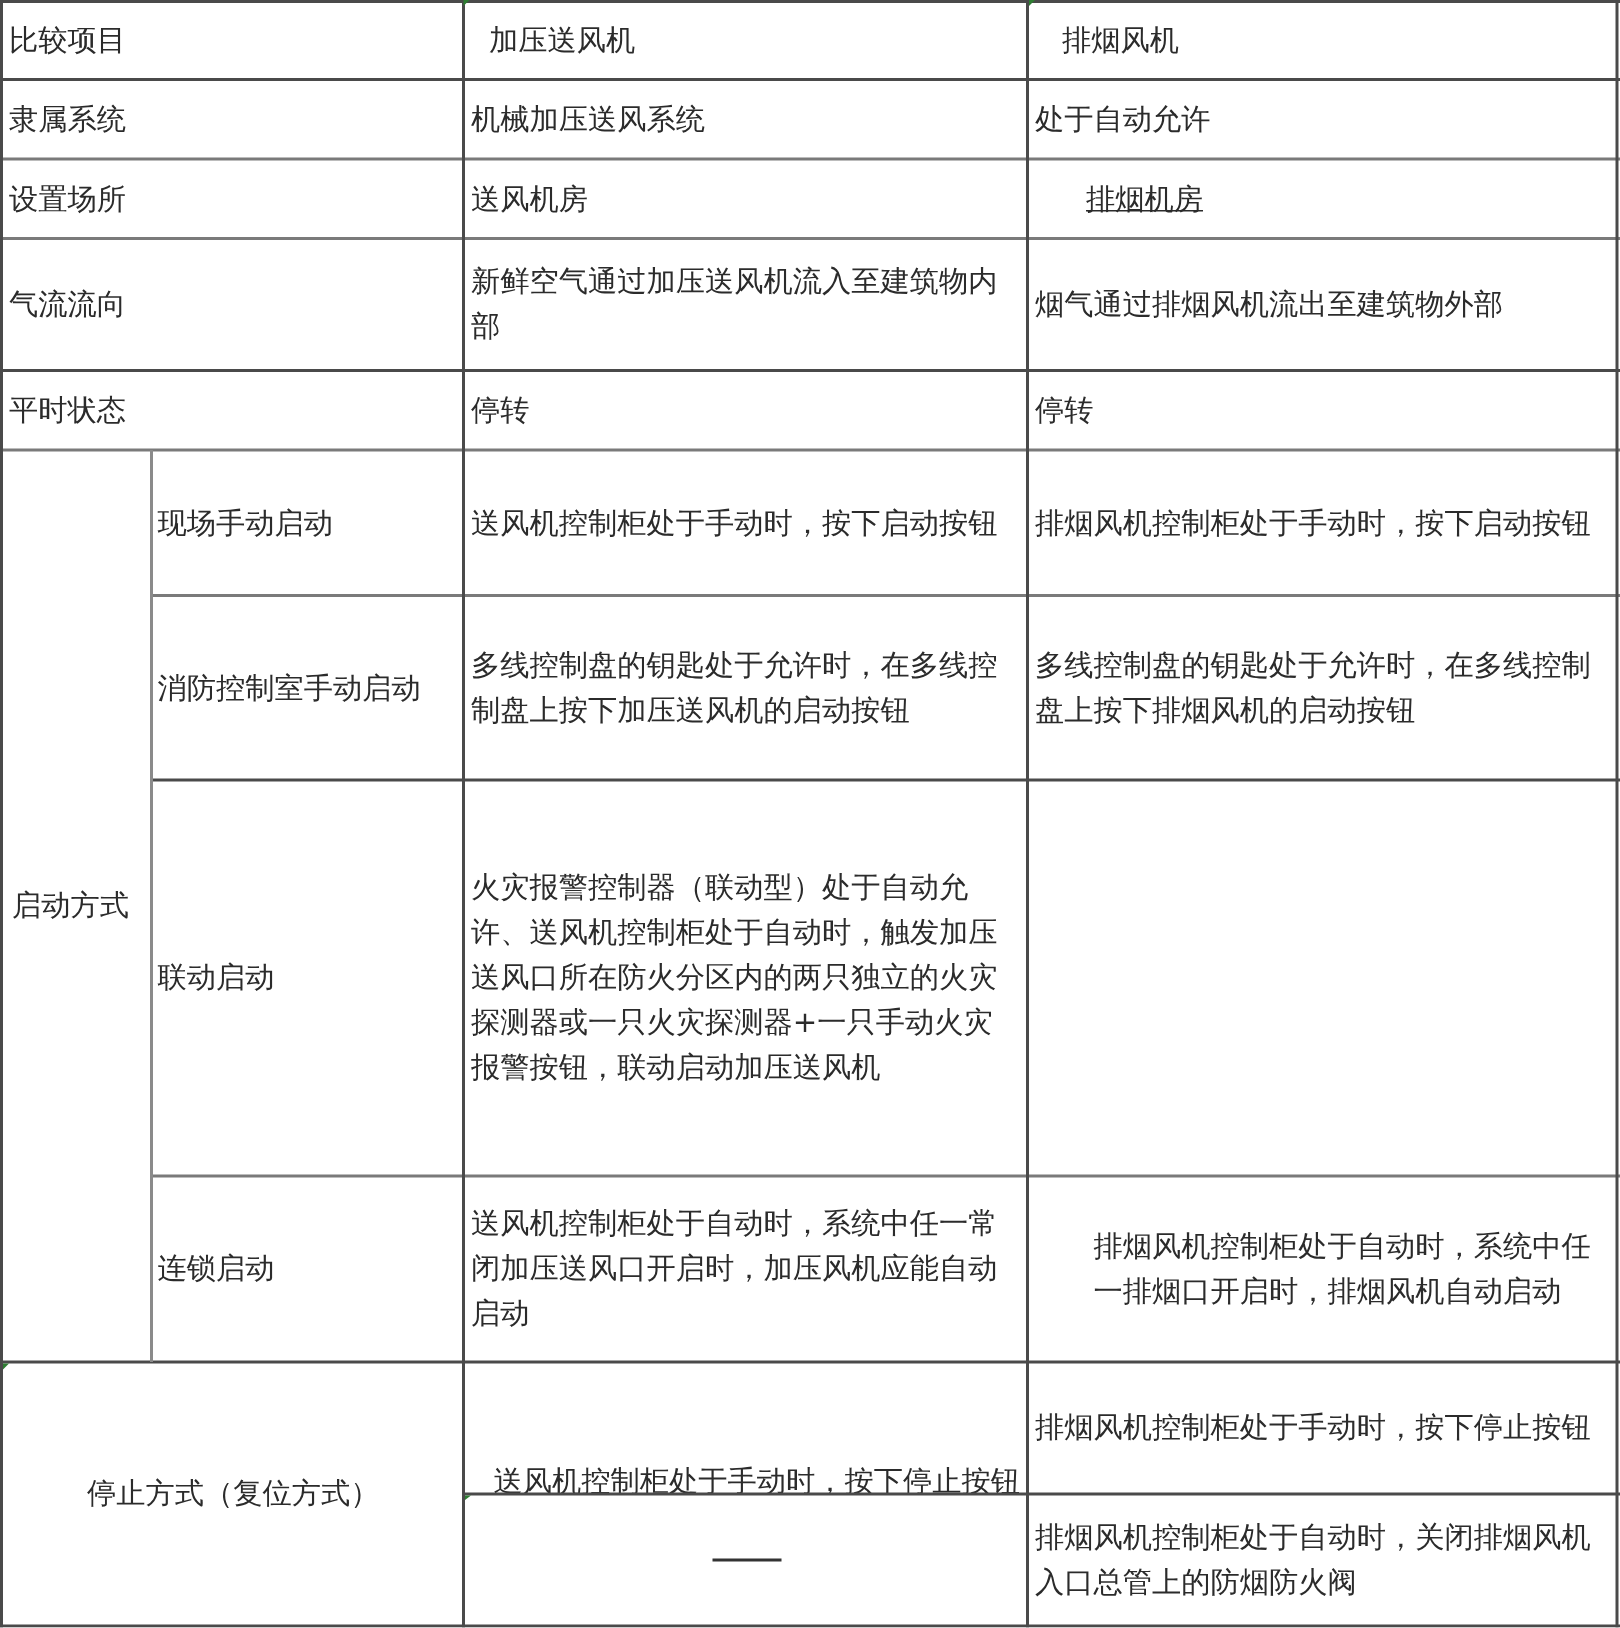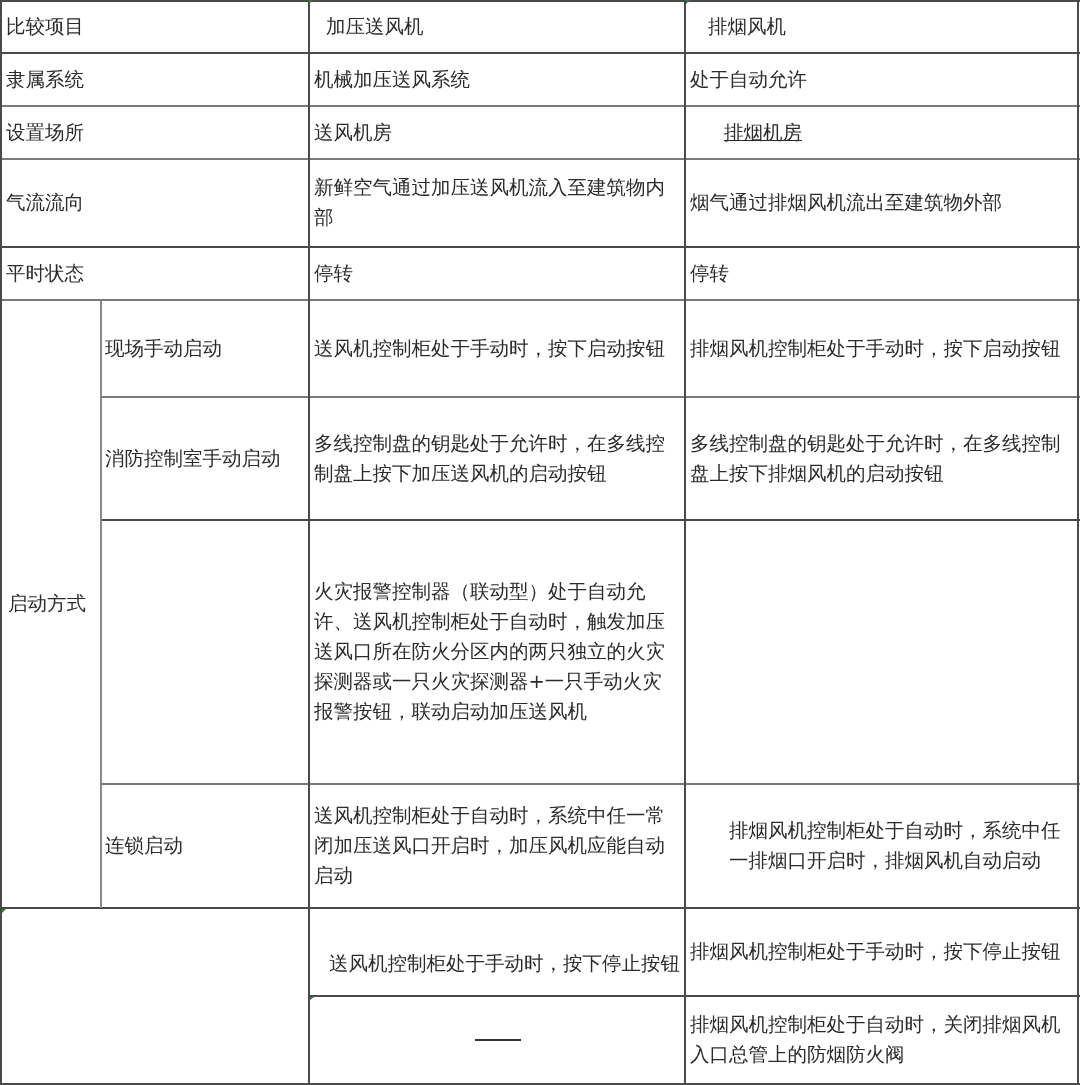--- a/index.html
+++ b/index.html
@@ -134,35 +134,41 @@
   <div class="cell" style="left:100px;top:397px;width:209px;height:123px;">
     <span class="txt">消防控制室手动启动</span>
   </div>
   <div class="cell" style="left:309px;top:397px;width:376px;height:123px;">
     <span class="txt">多线控制盘的钥匙处于允许时，在多线控制盘上按下加压送风机的启动按钮</span>
   </div>
   <div class="cell" style="left:685px;top:397px;width:393px;height:123px;">
     <span class="txt">多线控制盘的钥匙处于允许时，在多线控制盘上按下排烟风机的启动按钮</span>
   </div>
 
+  <div class="cell" style="left:100px;top:520px;width:209px;height:264px;">
+    <span class="txt">联动启动</span>
+  </div>
   <div class="cell" style="left:309px;top:520px;width:376px;height:264px;align-items:center;">
     <span class="txt">火灾报警控制器（联动型）处于自动允许、送风机控制柜处于自动时，触发加压送风口所在防火分区内的两只独立的火灾探测器或一只火灾探测器+一只手动火灾报警按钮，联动启动加压送风机</span>
   </div>
 
   <div class="cell" style="left:100px;top:784px;width:209px;height:124px;">
     <span class="txt">连锁启动</span>
   </div>
   <div class="cell" style="left:309px;top:784px;width:376px;height:124px;">
     <span class="txt">送风机控制柜处于自动时，系统中任一常闭加压送风口开启时，加压风机应能自动启动</span>
   </div>
   <div class="cell" style="left:685px;top:784px;width:393px;height:124px;padding-left:44px;">
     <span class="txt">排烟风机控制柜处于自动时，系统中任一排烟口开启时，排烟风机自动启动</span>
   </div>
 
-  <div class="cell" style="left:309px;top:920px;width:376px;height:88px;padding-left:20px;">
+  <div class="cell center" style="left:1px;top:908px;width:308px;height:176px;">
+    <span class="txt">停止方式（复位方式）</span>
+  </div>
+  <div class="cell" style="left:309px;top:944px;width:376px;height:88px;padding-left:20px;">
     <span class="txt">送风机控制柜处于手动时，按下停止按钮</span>
   </div>
   <div class="cell" style="left:685px;top:908px;width:393px;height:88px;">
     <span class="txt">排烟风机控制柜处于手动时，按下停止按钮</span>
   </div>
   <div class="cell center" style="left:309px;top:996px;width:376px;height:88px;">
     <span class="dash"></span>
   </div>
   <div class="cell" style="left:685px;top:996px;width:393px;height:88px;">
     <span class="txt">排烟风机控制柜处于自动时，关闭排烟风机入口总管上的防烟防火阀</span>

